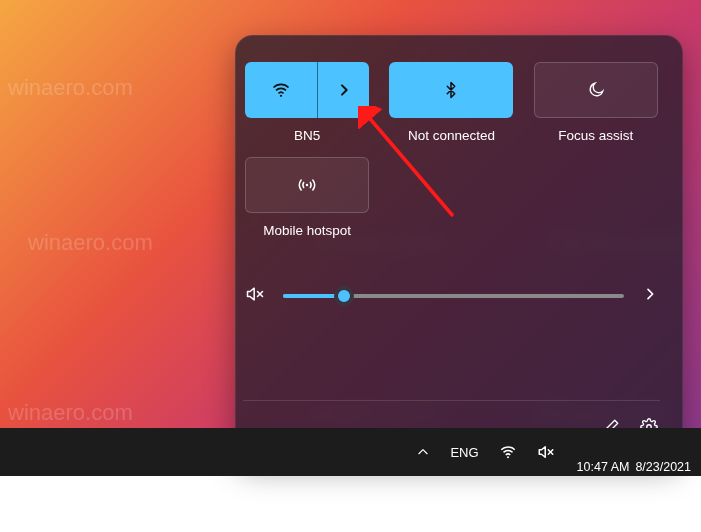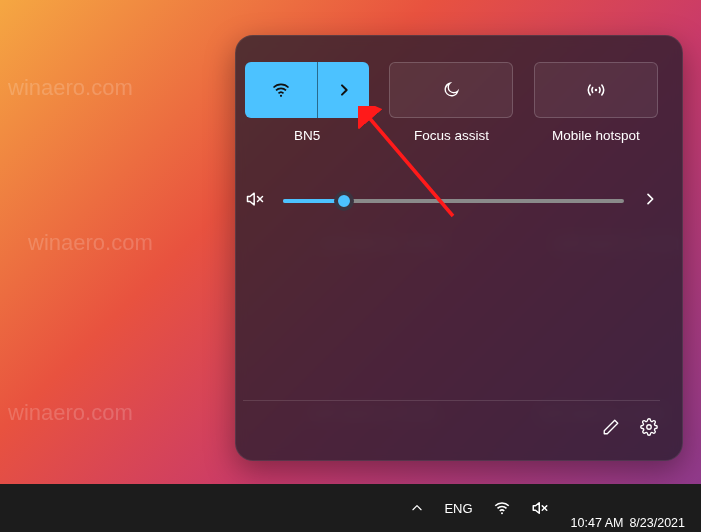--- a/index.html
+++ b/index.html
@@ -1,19 +1,19 @@
 <!DOCTYPE html>
 <html><head>
 <meta charset="utf-8">
 <style>
   * { box-sizing: border-box; margin: 0; padding: 0; }
   html, body { width: 701px; height: 532px; overflow: hidden; font-family: "Segoe UI", Arial, sans-serif; }
   .desktop {
     position: relative;
-    width: 701px; height: 532px;
+    width: 701px; height: 476px;
     background: linear-gradient(135deg, #f5a742 0%, #e8523f 35%, #c93a6a 60%, #8a3a8f 100%);
   }
   .watermark {
     position: absolute;
     color: rgba(255,255,255,0.18);
     font-size: 22px;
     font-family: Arial, sans-serif;
     pointer-events: none;
     white-space: nowrap;
   }
@@ -91,21 +91,21 @@
     margin-top:auto;
     border-top:1px solid rgba(255,255,255,0.12);
     display:flex; justify-content:flex-end; align-items:center;
     gap:16px; padding-top:10px; height:46px;
   }
   
   .taskbar {
     position:absolute; left:0; right:0; bottom:0; height:48px;
     background:#1c1c1c; color:#fff;
     display:flex; justify-content:flex-end; align-items:center;
-    padding-right:6px; gap:4px;
+    gap:4px;
     font-size:12.5px;
   }
   .tray-item { padding:4px 8px; display:flex; align-items:center; justify-content:center; cursor:pointer; gap:6px;}
   .clock { text-align:right; line-height:1.25; padding:2px 10px;margin-top:32px; }
 </style>
 </head>
 <body>
 
 <div class="desktop">
 
@@ -137,20 +137,30 @@
             <span>
               <svg width="16" height="16" viewBox="0 0 24 24" fill="none" stroke="#111" stroke-width="3" stroke-linecap="round" stroke-linejoin="round">
                   <polyline points="9 5 16 12 9 19"></polyline>
                 </svg>
             </span>
           </div>
         </div>
         <div class="tile-label">BN5</div>
       </div>
 
+      <div class="tile-group">
+        <div class="tile active">
+          <span>
+            <svg width="18" height="18" viewBox="0 0 24 24" fill="none" stroke="#111" stroke-width="2" stroke-linejoin="round" stroke-linecap="round">
+              <path d="M7 7l10 10-5 5V2l5 5L7 17"></path>
+            </svg>
+          </span>
+        </div>
+        <div class="tile-label">Not connected</div>
+      </div>
 
 
       <div class="tile-group">
         <div class="tile inactive">
           <span>
             <svg width="18" height="18" viewBox="0 0 24 24" fill="none" stroke="#fff" stroke-width="1.8">
               <path d="M21 13.5A8.5 8.5 0 1 1 10.5 3 6.7 6.7 0 0 0 21 13.5z"></path>
             </svg>
           </span>
         </div>

